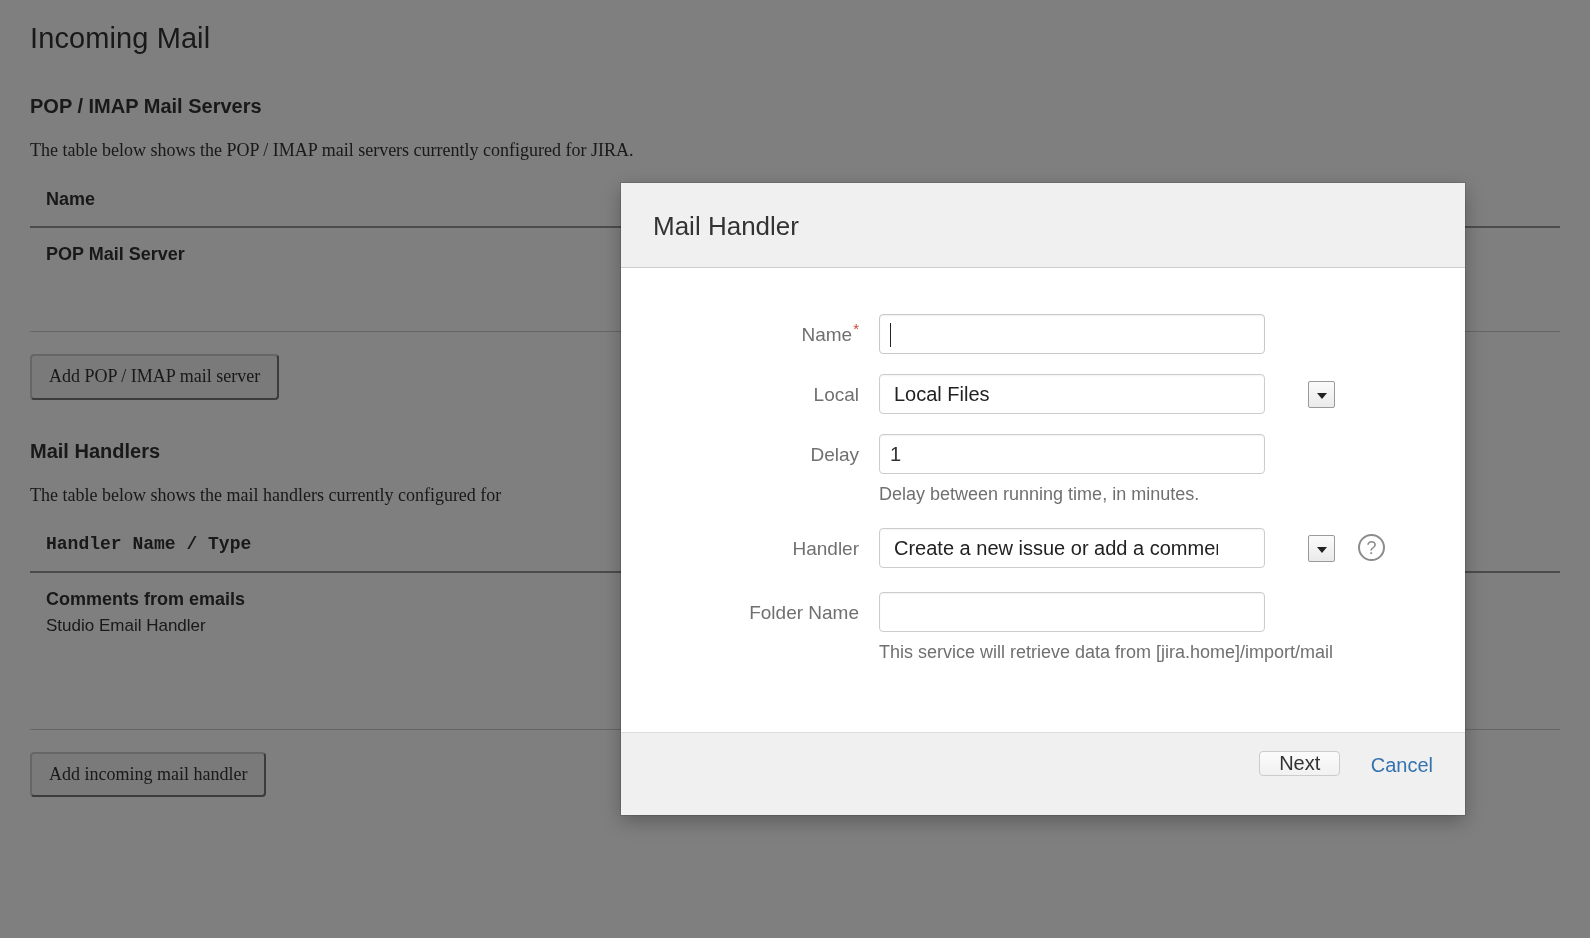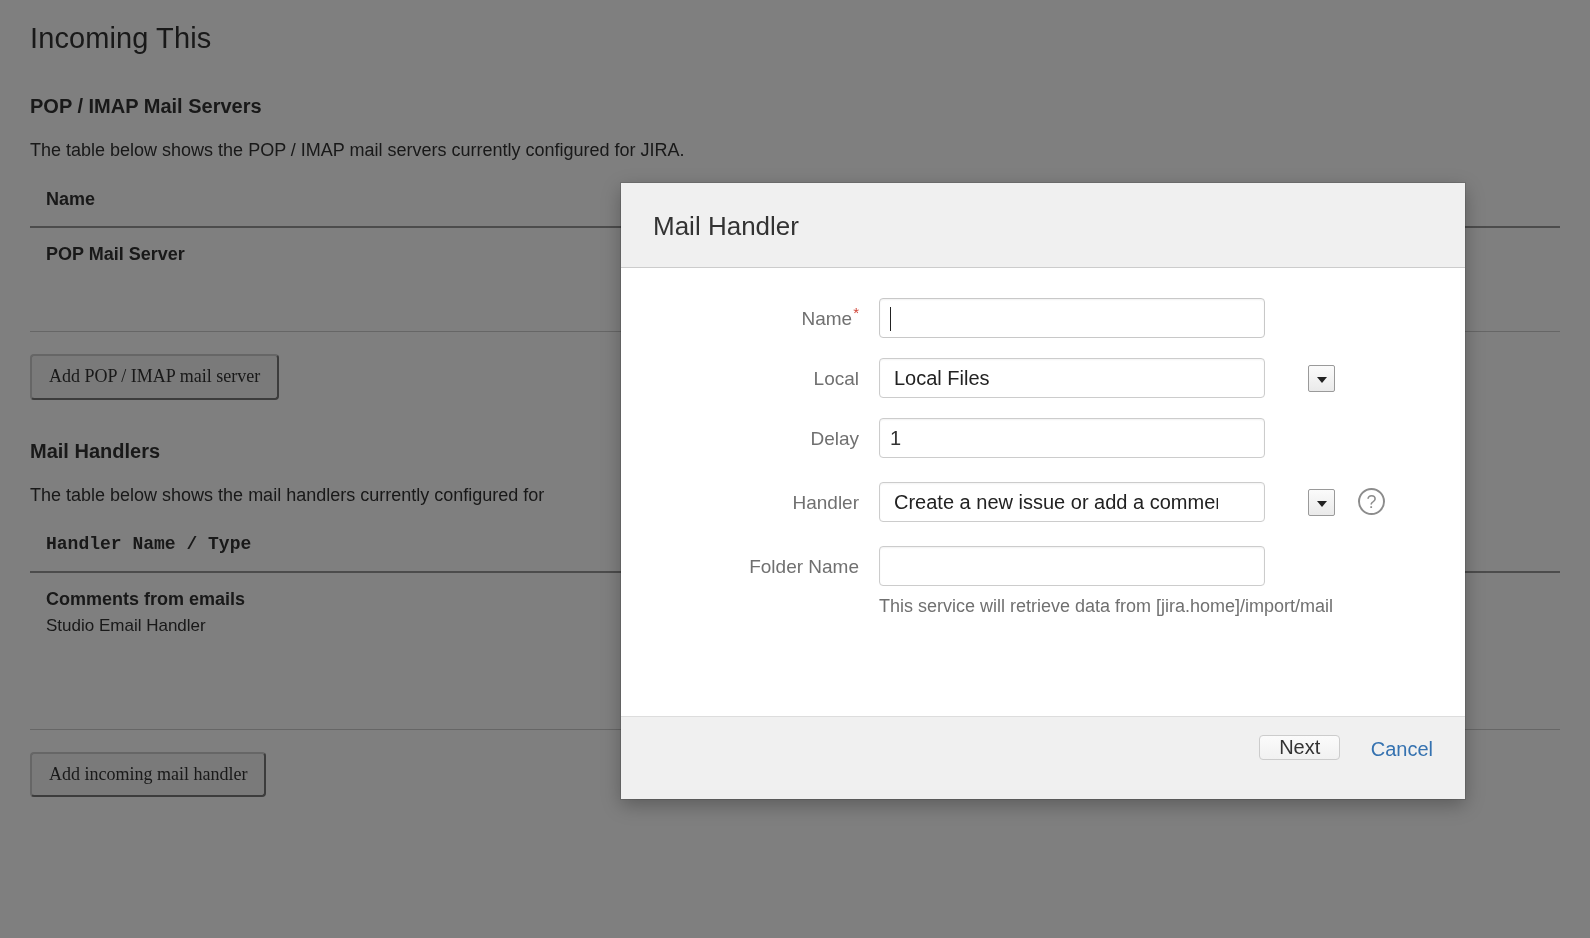--- a/index.html
+++ b/index.html
@@ -35,20 +35,21 @@
   .section-title {
     font-size: 20px;
     font-weight: bold;
     color: #333333;
     margin: 0 0 22px 0;
   }
   .section-desc {
     font-size: 18px;
     color: #333333;
     margin: 0 0 24px 0;
+    font-family: Liberation Serif, serif;
   }
   table.jtable {
     width: 100%;
     border-collapse: collapse;
     table-layout: fixed;
   }
   table.jtable th {
     text-align: left;
     font-size: 18px;
     font-weight: bold;
@@ -118,21 +119,21 @@
   }
   .dlg-title {
     font-size: 26px;
     font-weight: 400;
     color: #333333;
     margin: 0;
     line-height: 38px;
   }
   .dlg-body {
     background: #ffffff;
-    padding: 30px 0 38px 0;
+    padding: 46px 0 38px 0;
     min-height: 380px;
   }
   .dlg-footer {
     background: #f0f0f0;
     border-top: 1px solid #dddddd;
     padding: 18px 32px 20px 32px;
     text-align: right;
     height: 44px;
     box-sizing: content-box;
   }
@@ -281,21 +282,21 @@
     text-decoration: none;
     line-height: 1.15;
     vertical-align: middle;
   }
 </style>
 </head>
 <body>
 
 <div id="page">
   <div class="page-inner">
-    <h1 class="page-title">Incoming This</h1>
+    <h1 class="page-title">Incoming Mail</h1>
 
     <div>
       <h2 class="section-title">POP / IMAP Mail Servers</h2>
       <p class="section-desc">The table below shows the POP / IMAP mail servers currently configured for JIRA.</p>
 
       <table class="jtable">
         <thead>
           <tr>
             <th>Name</th>
           </tr>
@@ -373,20 +374,21 @@
           </select>
           <span class="sel-arrow"></span>
         </span>
       </div>
     </div>
 
     <div class="frow">
       <div class="flabel">Delay</div>
       <div class="fcontrol">
         <input class="text-field" type="text" value="1" style="">
+        <div class="field-desc">Delay between running time, in minutes.</div>
       </div>
     </div>
 
     <div class="frow" style="margin-top:22px;">
       <div class="flabel">Handler</div>
       <div class="fcontrol">
         <span class="select-wrap">
           <select class="select-field">
             <option>Create a new issue or add a comment to an existing issue</option>
           </select>

